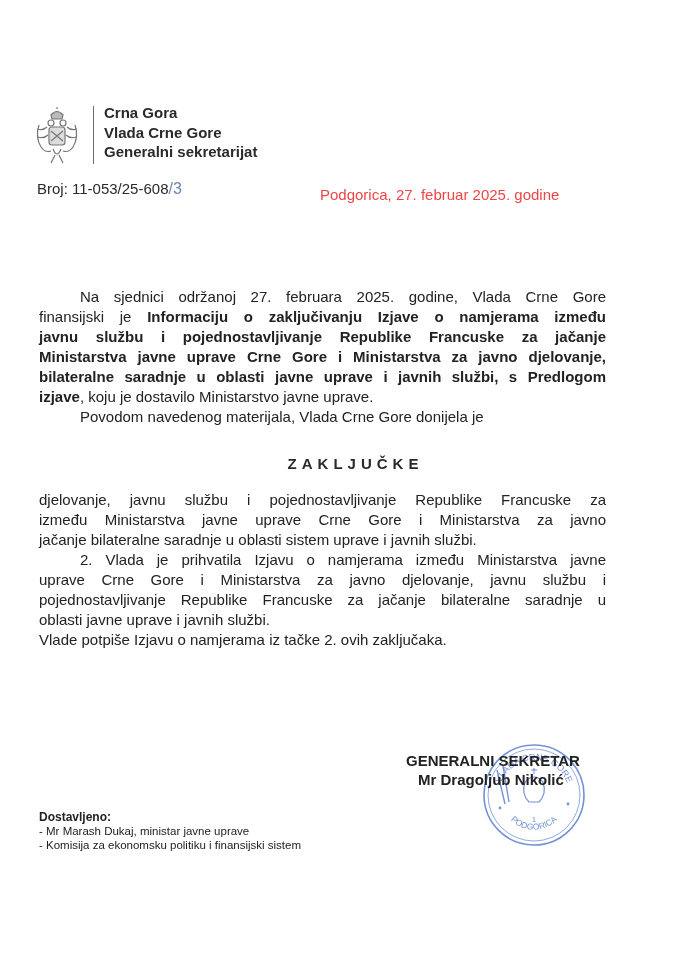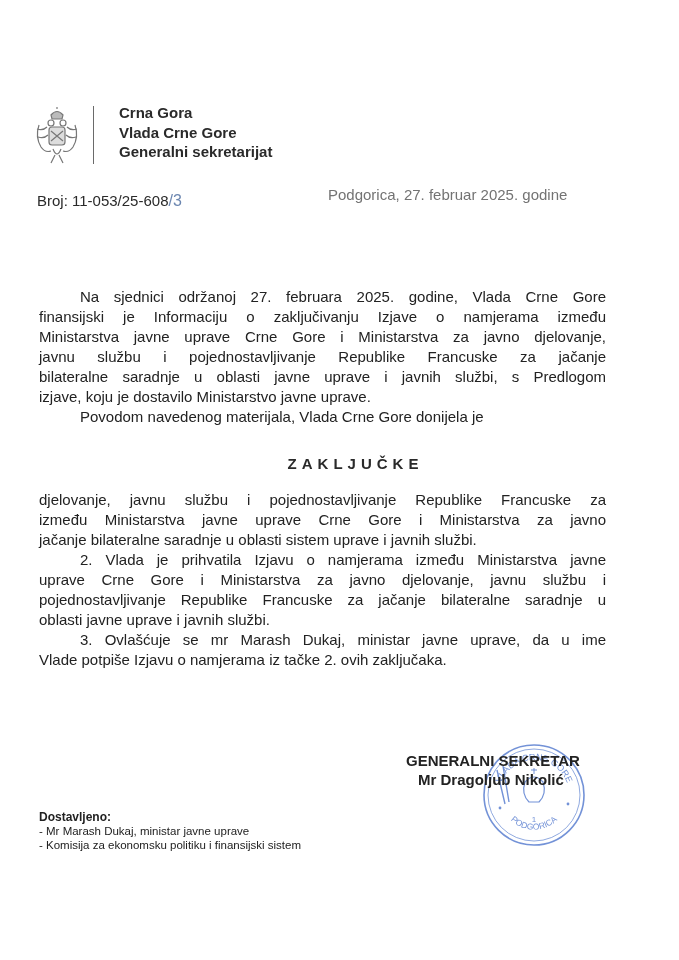--- a/index.html
+++ b/index.html
@@ -2,39 +2,39 @@
 <html><head>
 <meta charset="utf-8">
 <style>
   html, body { margin: 0; padding: 0; }
   body {
     width: 679px; height: 960px; background: #ffffff; position: relative; overflow: hidden;
     font-family: "Liberation Sans", sans-serif; color: #1c1c1c;
   }
   .crest { position: absolute; left: 33px; top: 107px; width: 48px; height: 58px; }
   .vrule { position: absolute; left: 93px; top: 106px; width: 1px; height: 58px; background: #6a6a6a; }
-  .letterhead { position: absolute; left: 104px; top: 103px; font-weight: bold; font-size: 15px; line-height: 19.5px; color: #2a2a2a; margin-left: 15px; }
+  .letterhead { position: absolute; left: 104px; top: 103px; font-weight: bold; font-size: 15px; line-height: 19.5px; color: #2a2a2a; }
   .letterhead div { white-space: nowrap; }
-  .broj { position: absolute; left: 37px; top: 192px; font-size: 15px; color: #2a2a2a; white-space: nowrap; text-align: center; }
+  .broj { position: absolute; left: 37px; top: 180px; font-size: 15px; color: #2a2a2a; white-space: nowrap; text-align: center; }
   .broj .hand { color: #6b86b0; font-size: 16px; }
-  .date { position: absolute; left: 328px; top: 186px; font-size: 15px; color: #737373; white-space: nowrap; }
+  .date { position: absolute; left: 320px; top: 186px; font-size: 15px; color: #ef4444; white-space: nowrap; }
   .body { position: absolute; left: 39px; width: 567px; font-size: 15px; line-height: 20px; color: #222; }
   .line { display: block; text-align: justify; text-align-last: justify; white-space: nowrap; height: 20px; }
   .line.last { text-align-last: left; }
   .indent { padding-left: 41px; }
   .heading { position: absolute; left: 16px; width: 679px; top: 455px; text-align: center; font-weight: bold; font-size: 15px; letter-spacing: 5px; color: #2a2a2a; }
   .sig { position: absolute; left: 406px; top: 724px; width: 230px; font-weight: bold; font-size: 15px; line-height: 19px; color: #222; margin-top: 27px; }
   .sig div { white-space: nowrap; }
   .sig .t { padding-left: 0; }
   .sig .n { padding-left: 12px; }
   .stamp { position: absolute; left: 481px; top: 742px; width: 106px; height: 106px; }
   .dist { position: absolute; left: 39px; top: 810px; font-size: 11.5px; line-height: 14px; color: #222; }
   .dist div { white-space: nowrap; }
   .dist .h { font-weight: bold; font-size: 12px; }
-  b { font-weight: normal; }
+  b { font-weight: bold; }
 </style>
 </head>
 <body>
 
 <div class="crest">
   <svg viewBox="0 0 48 58" width="48" height="58">
     <g fill="none" stroke="#777" stroke-width="1.2">
       <path d="M18 8 Q24 1 30 8 L29 12 L19 12 Z" fill="#bbb"></path>
       <path d="M24 2 v-2"></path>
       <path d="M6 18 Q2 30 8 40 Q12 46 18 44 M42 18 Q46 30 40 40 Q36 46 30 44"></path>
@@ -56,38 +56,37 @@
 </div>
 
 <div class="broj">
   <span>Broj: 11-053/25-608</span><span class="hand">/3</span>
 </div>
 <div class="date">Podgorica, 27. februar 2025. godine</div>
 
 <div class="body" style="top:287px;">
   <span class="line indent">Na sjednici održanoj 27. februara 2025. godine, Vlada Crne Gore</span>
   <span class="line"><span>finansijski je </span><b>Informaciju o zaključivanju Izjave o namjerama između</b></span>
+  <span class="line"><b>javnu službu i pojednostavljivanje Republike Francuske za jačanje</b></span>
   <span class="line"><b>Ministarstva javne uprave Crne Gore i Ministarstva za javno djelovanje,</b></span>
-  <span class="line"><b>javnu službu i pojednostavljivanje Republike Francuske za jačanje</b></span>
   <span class="line"><b>bilateralne saradnje u oblasti javne uprave i javnih službi, s Predlogom</b></span>
   <span class="line last"><b>izjave</b><span>, koju je dostavilo Ministarstvo javne uprave.</span></span>
   <span class="line last indent">Povodom navedenog materijala, Vlada Crne Gore donijela je</span>
 </div>
 
 <div class="heading">ZAKLJUČKE</div>
 
 <div class="body" style="top:490px;">
   <span class="line">djelovanje, javnu službu i pojednostavljivanje Republike Francuske za</span>
   <span class="line">između Ministarstva javne uprave Crne Gore i Ministarstva za javno</span>
   <span class="line last">jačanje bilateralne saradnje u oblasti sistem uprave i javnih službi.</span>
   <span class="line indent">2. Vlada je prihvatila Izjavu o namjerama između Ministarstva javne</span>
   <span class="line">uprave Crne Gore i Ministarstva za javno djelovanje, javnu službu i</span>
   <span class="line">pojednostavljivanje Republike Francuske za jačanje bilateralne saradnje u</span>
   <span class="line last">oblasti javne uprave i javnih službi.</span>
-  <span class="line indent"><span>3. Ovlašćuje se </span><b>mr Marash Dukaj</b><span>, ministar javne uprave, da u ime</span></span>
   <span class="line last">Vlade potpiše Izjavu o namjerama iz tačke 2. ovih zaključaka.</span>
 </div>
 
 <div class="stamp">
   <svg viewBox="0 0 106 106" width="106" height="106">
     <defs>
       <path id="arcTop" d="M18 53 A35 35 0 0 1 88 53"></path>
       <path id="arcBot" d="M22 66 A33 33 0 0 0 84 66"></path>
     </defs>
     <g fill="none" stroke="#5a7fd0" stroke-opacity="0.85">

